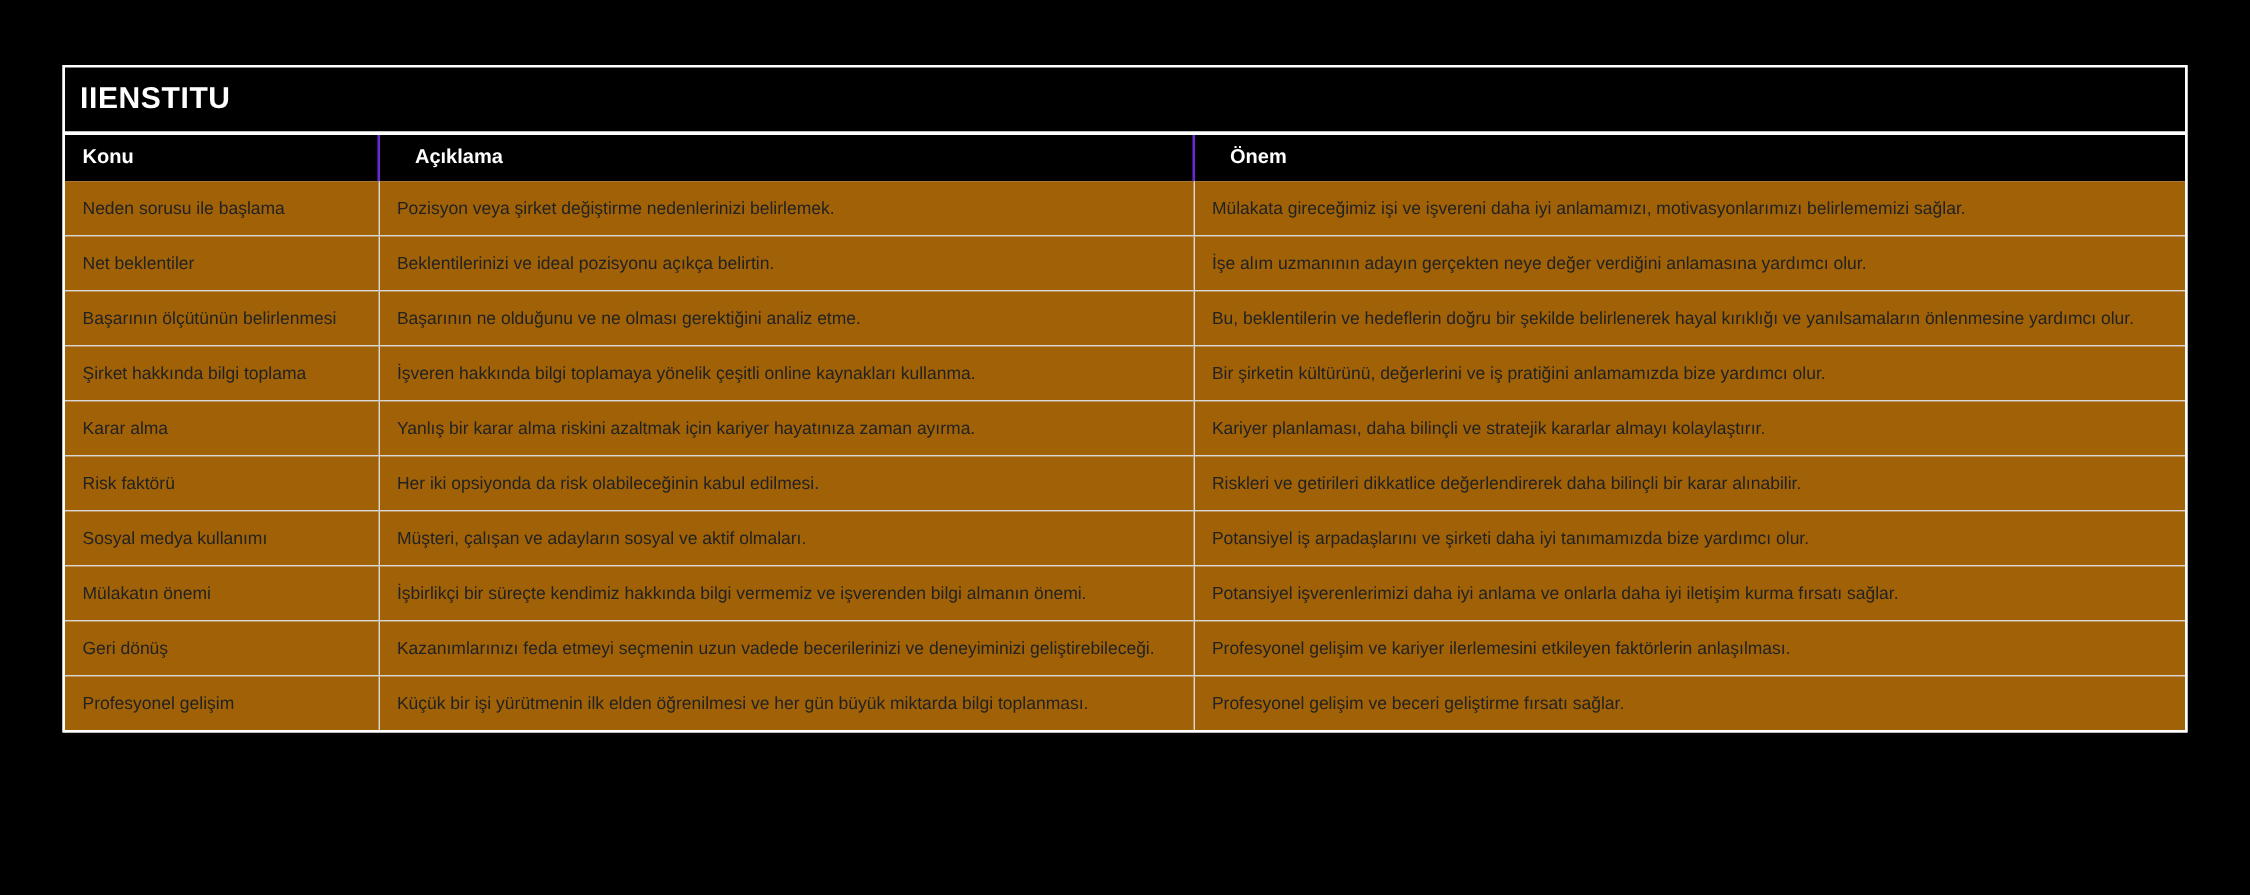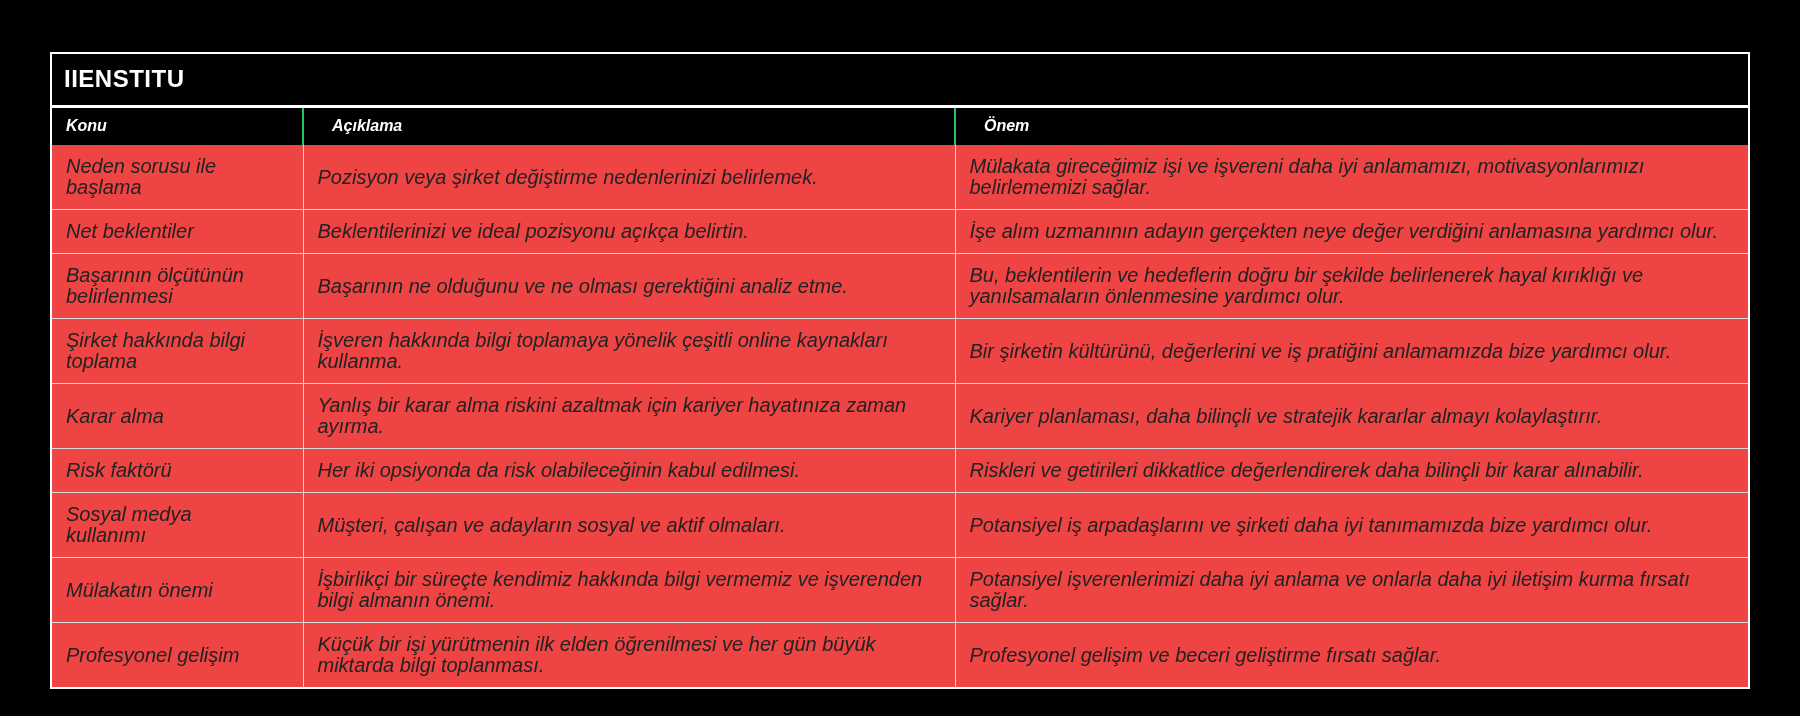--- a/index.html
+++ b/index.html
@@ -32,42 +32,41 @@
     font-size: 24px;
     font-weight: 700;
     letter-spacing: 0.5px;
     padding: 11px 12px 12px 12px;
     border-bottom: 3px solid #ffffff;
   }
   table.info-table {
     width: 100%;
     border-collapse: collapse;
     table-layout: fixed;
-    font-style: italic;
   }
   table.info-table th {
     background: #000000;
     color: #ffffff;
     font-size: 16px;
     font-weight: 700;
     text-align: left;
     padding: 9px 14px 10px 14px;
   }
   table.info-table th + th {
-    border-left: 2px solid #22c55e;
+    border-left: 2px solid #6d28d9;
     padding-left: 28px;
   }
   table.info-table td {
-    font-size: 20px;
+    font-size: 14px;
     color: #222222;
     line-height: 21px;
     vertical-align: middle;
     padding: 11px 26px 11px 14px;
     border-top: 1px solid #d8d8d8;
-    background: #ef4444;
+    background: #a16207;
   }
   table.info-table td + td {
     border-left: 1px solid #d8d8d8;
     margin-left: 28px;
   }
   table.info-table tbody tr:first-child td {
     border-top: none;
   }
 </style>
 </head>
@@ -124,20 +123,25 @@
           <td>Sosyal medya kullanımı</td>
           <td>Müşteri, çalışan ve adayların sosyal ve aktif olmaları.</td>
           <td>Potansiyel iş arpadaşlarını ve şirketi daha iyi tanımamızda bize yardımcı olur.</td>
         </tr>
         <tr>
           <td>Mülakatın önemi</td>
           <td>İşbirlikçi bir süreçte kendimiz hakkında bilgi vermemiz ve işverenden bilgi almanın önemi.</td>
           <td>Potansiyel işverenlerimizi daha iyi anlama ve onlarla daha iyi iletişim kurma fırsatı sağlar.</td>
         </tr>
         <tr>
+          <td>Geri dönüş</td>
+          <td>Kazanımlarınızı feda etmeyi seçmenin uzun vadede becerilerinizi ve deneyiminizi geliştirebileceği.</td>
+          <td>Profesyonel gelişim ve kariyer ilerlemesini etkileyen faktörlerin anlaşılması.</td>
+        </tr>
+        <tr>
           <td>Profesyonel gelişim</td>
           <td>Küçük bir işi yürütmenin ilk elden öğrenilmesi ve her gün büyük miktarda bilgi toplanması.</td>
           <td>Profesyonel gelişim ve beceri geliştirme fırsatı sağlar.</td>
         </tr>
       </tbody>
     </table>
   </div>
 </div>
 
 </body></html>

